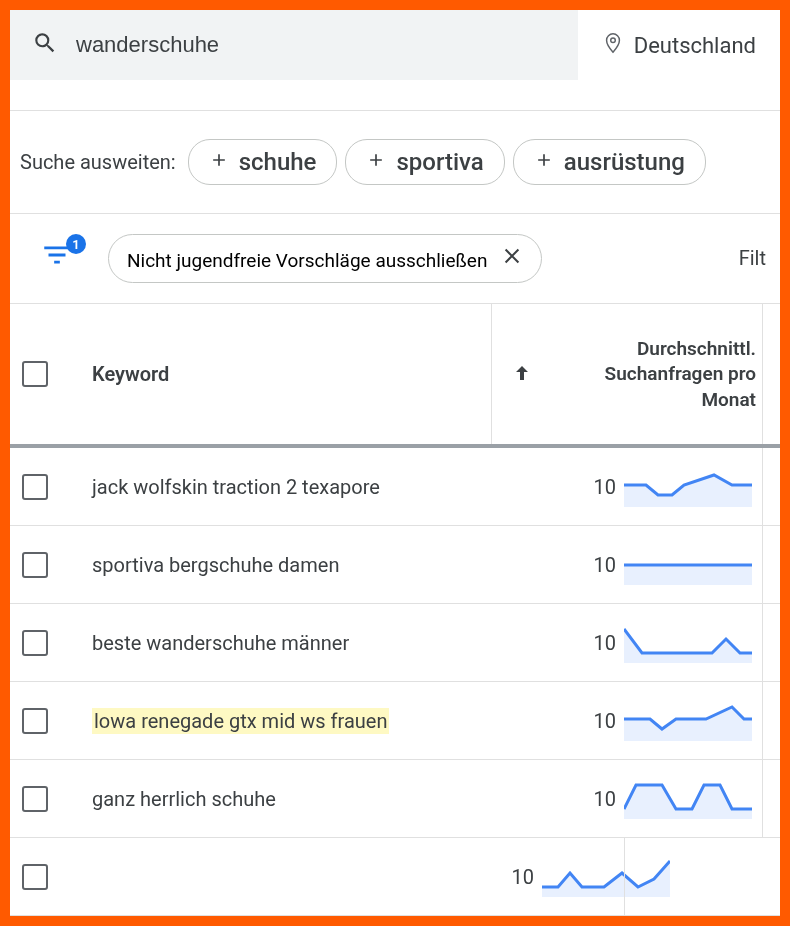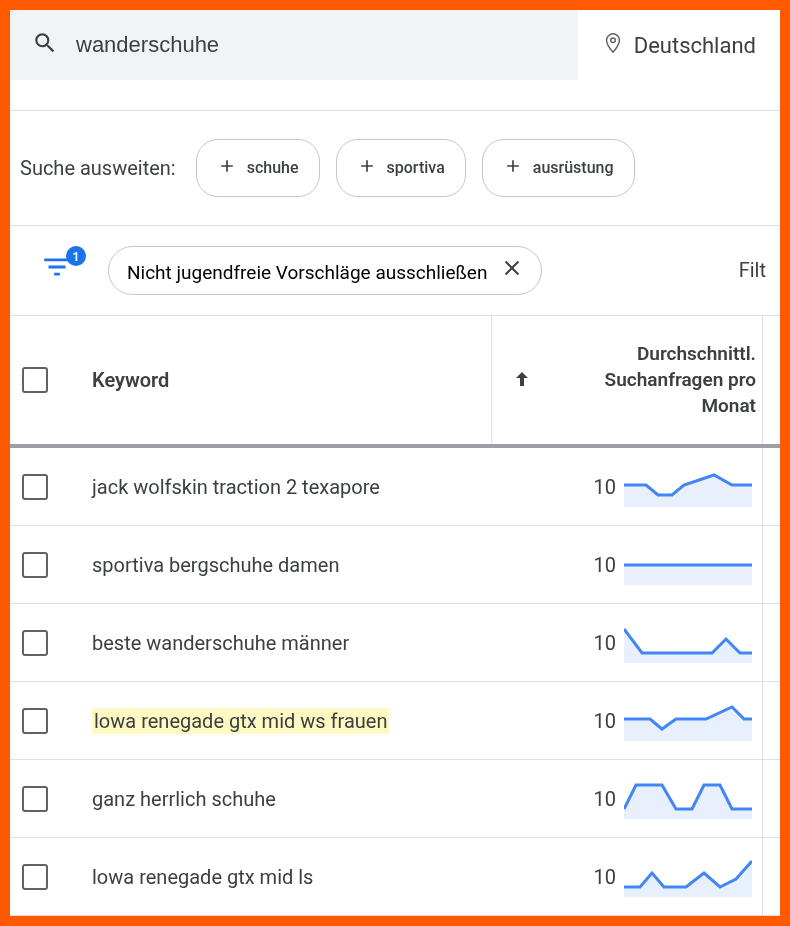--- a/index.html
+++ b/index.html
@@ -33,30 +33,30 @@
   .locbox {
     display: flex; align-items: center; gap: 10px;
     padding: 0 24px; height: 70px; font-size: 22px; color: #3c4043;
   }
   .locbox svg { width: 22px; height: 22px; fill: none; stroke: #5f6368; stroke-width: 1.6; }
 
   .divider { height: 1px; background: #e0e0e0; margin-top: 30px; }
 
   
   .expand-row {
-    display: flex; align-items: center; gap: 16px;
+    display: flex; align-items: center; gap: 8px;
     padding: 28px 10px 28px 10px;
     flex-wrap: wrap;
     border-bottom: 1px solid #e0e0e0;
   }
   .expand-label { font-size: 20px; color: #3c4043; margin-right: 4px; }
   .chip {
     display: inline-flex; align-items: center; gap: 10px;
     border: 1.5px solid #c4c7c5; border-radius: 22px;
-    padding: 16px 20px; font-size: 16px; color: #3c4043;
+    padding: 8px 20px; font-size: 24px; color: #3c4043;
     cursor: pointer; font-weight: 500;
   }
   .chip svg { width: 20px; height: 20px; fill: #3c4043; }
 
   
   .filter-row {
     display: flex; align-items: center; gap: 28px;
     padding: 20px 10px 20px 30px;
     border-bottom: 1px solid #e0e0e0;
   }
@@ -255,21 +255,20 @@
         <div class="spark"><svg viewBox="0 0 128 40" preserveAspectRatio="none">
             <polygon points="0,40 0,30 12,6 38,6 52,30 68,30 80,6 96,6 108,30 128,30 128,40"></polygon>
             <polyline points="0,30 12,6 38,6 52,30 68,30 80,6 96,6 108,30 128,30"></polyline>
           </svg></div>
         <div class="col-right-sep"></div>
       </div>
       <div class="trow">
         <div>
           <div class="checkbox"></div>
         </div>
-        <div class="kw">lowa renegade gtx mid ls</div>
         <div class="val">10</div>
         <div class="spark"><svg viewBox="0 0 128 40" preserveAspectRatio="none">
             <polygon points="0,40 0,30 16,30 28,16 40,30 62,30 80,16 96,30 112,22 128,4 128,40"></polygon>
             <polyline points="0,30 16,30 28,16 40,30 62,30 80,16 96,30 112,22 128,4"></polyline>
           </svg></div>
         <div class="col-right-sep"></div>
       </div>
     </div>
 </div>
 

